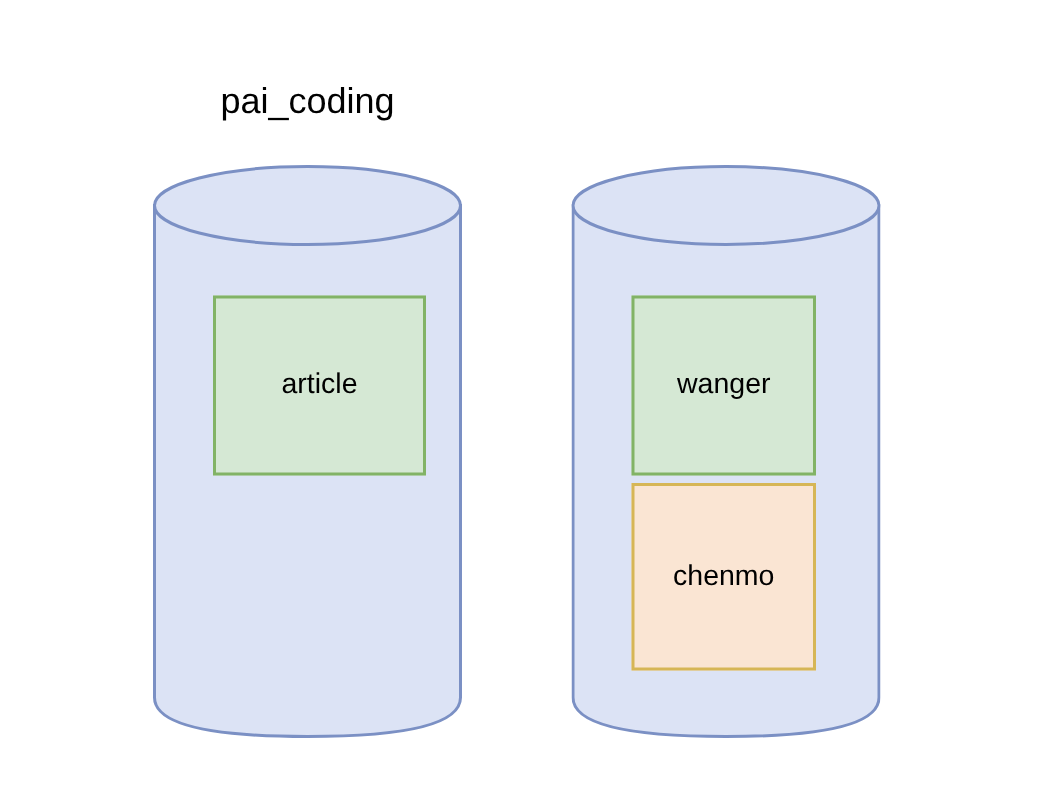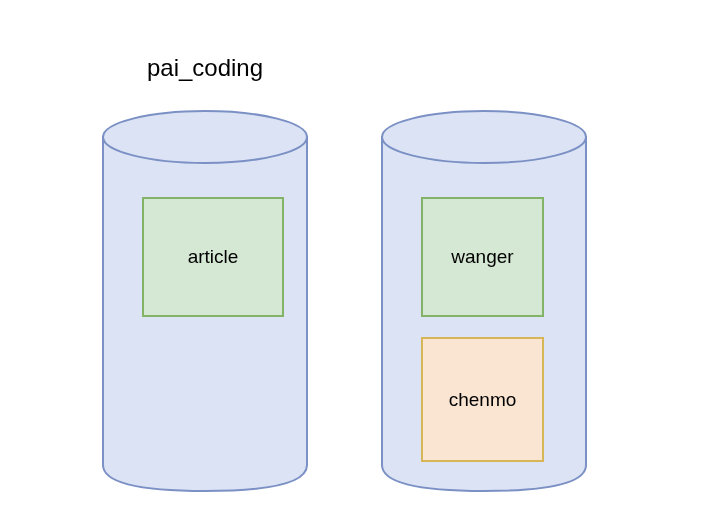--- a/index.html
+++ b/index.html
@@ -108,18 +108,18 @@
       <svg class="cylinder-svg" width="206" height="382" viewBox="0 0 206 382" xmlns="http://www.w3.org/2000/svg">
         <path d="M1,27 L1,355 Q1,381 103,381 Q205,381 205,355 L205,27 Z" fill="#dce3f5" stroke="#7b90c4" stroke-width="2"></path>
         <ellipse cx="103" cy="27" rx="102" ry="26" fill="#dce3f5" stroke="#7b90c4" stroke-width="2"></ellipse>
       </svg>
     </div>
 
     <div class="table-box green" style="left:40px; top:141px; width:123px; height:120px;">
       <span class="table-label">wanger</span>
     </div>
 
-    <div class="table-box orange" style="left:40px; top:281px; width:123px; height:125px;">
+    <div class="table-box orange" style="left:40px; top:266px; width:123px; height:125px;">
       <span class="table-label">chenmo</span>
     </div>
   </div>
 
 </div>
 
 </body></html>

